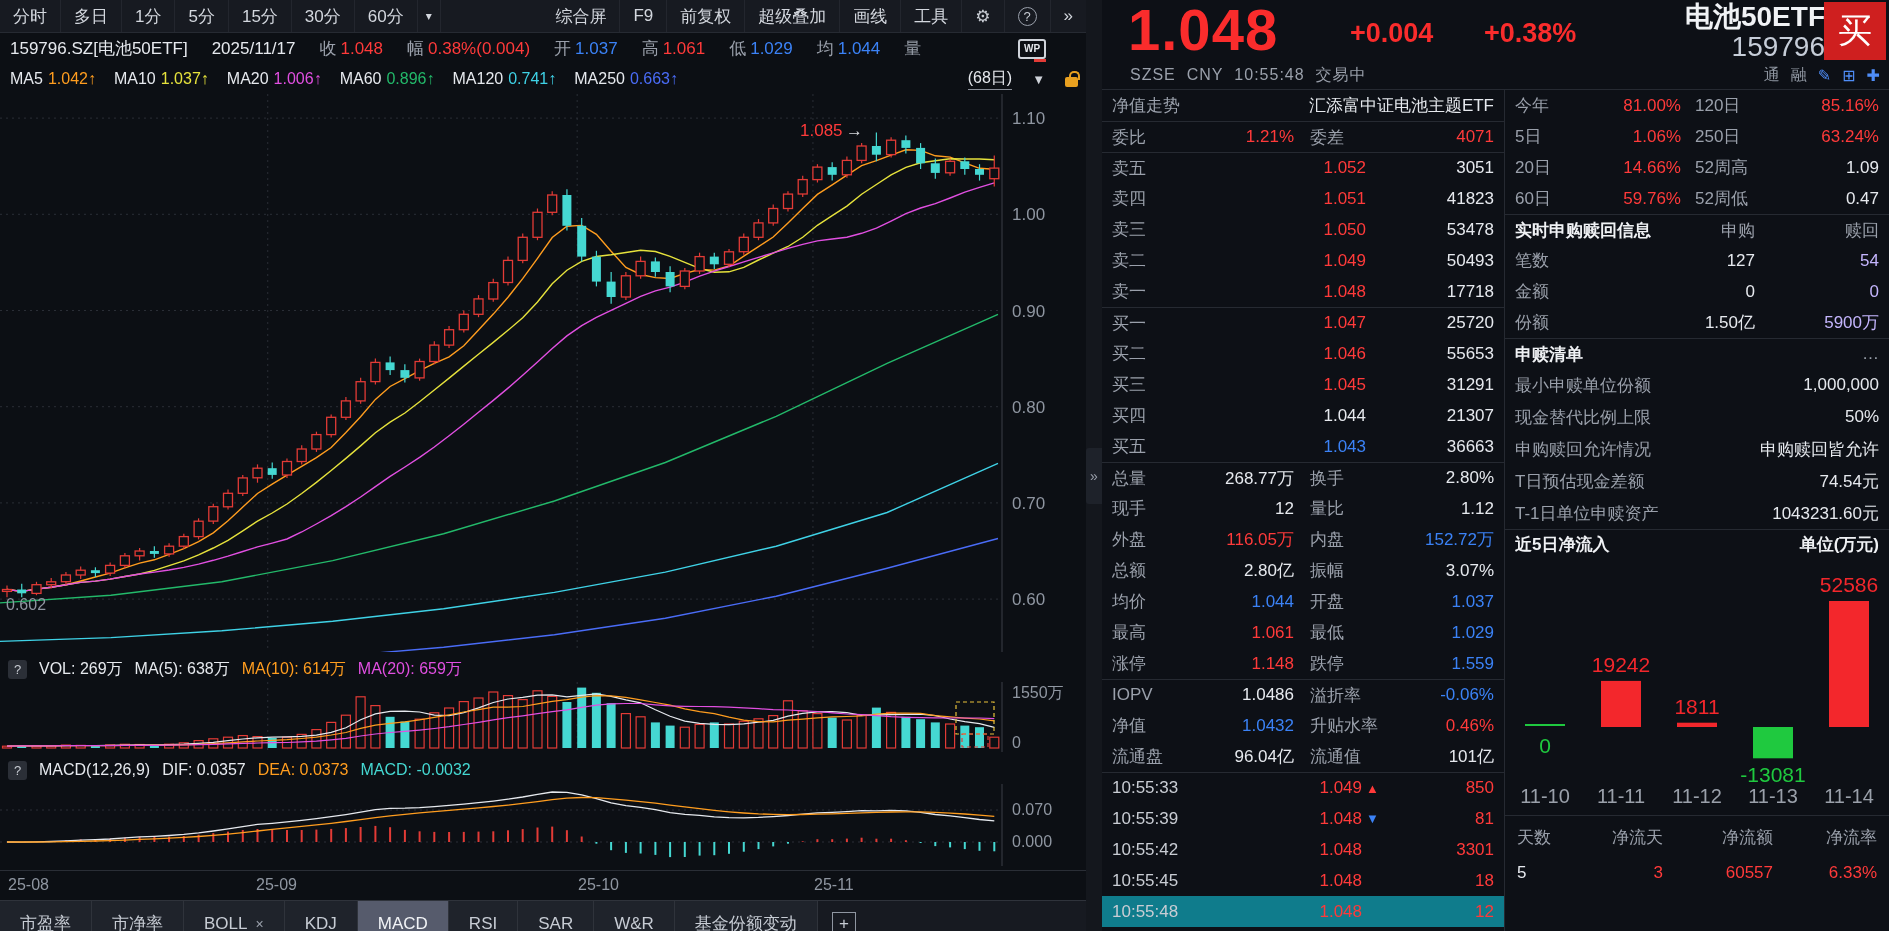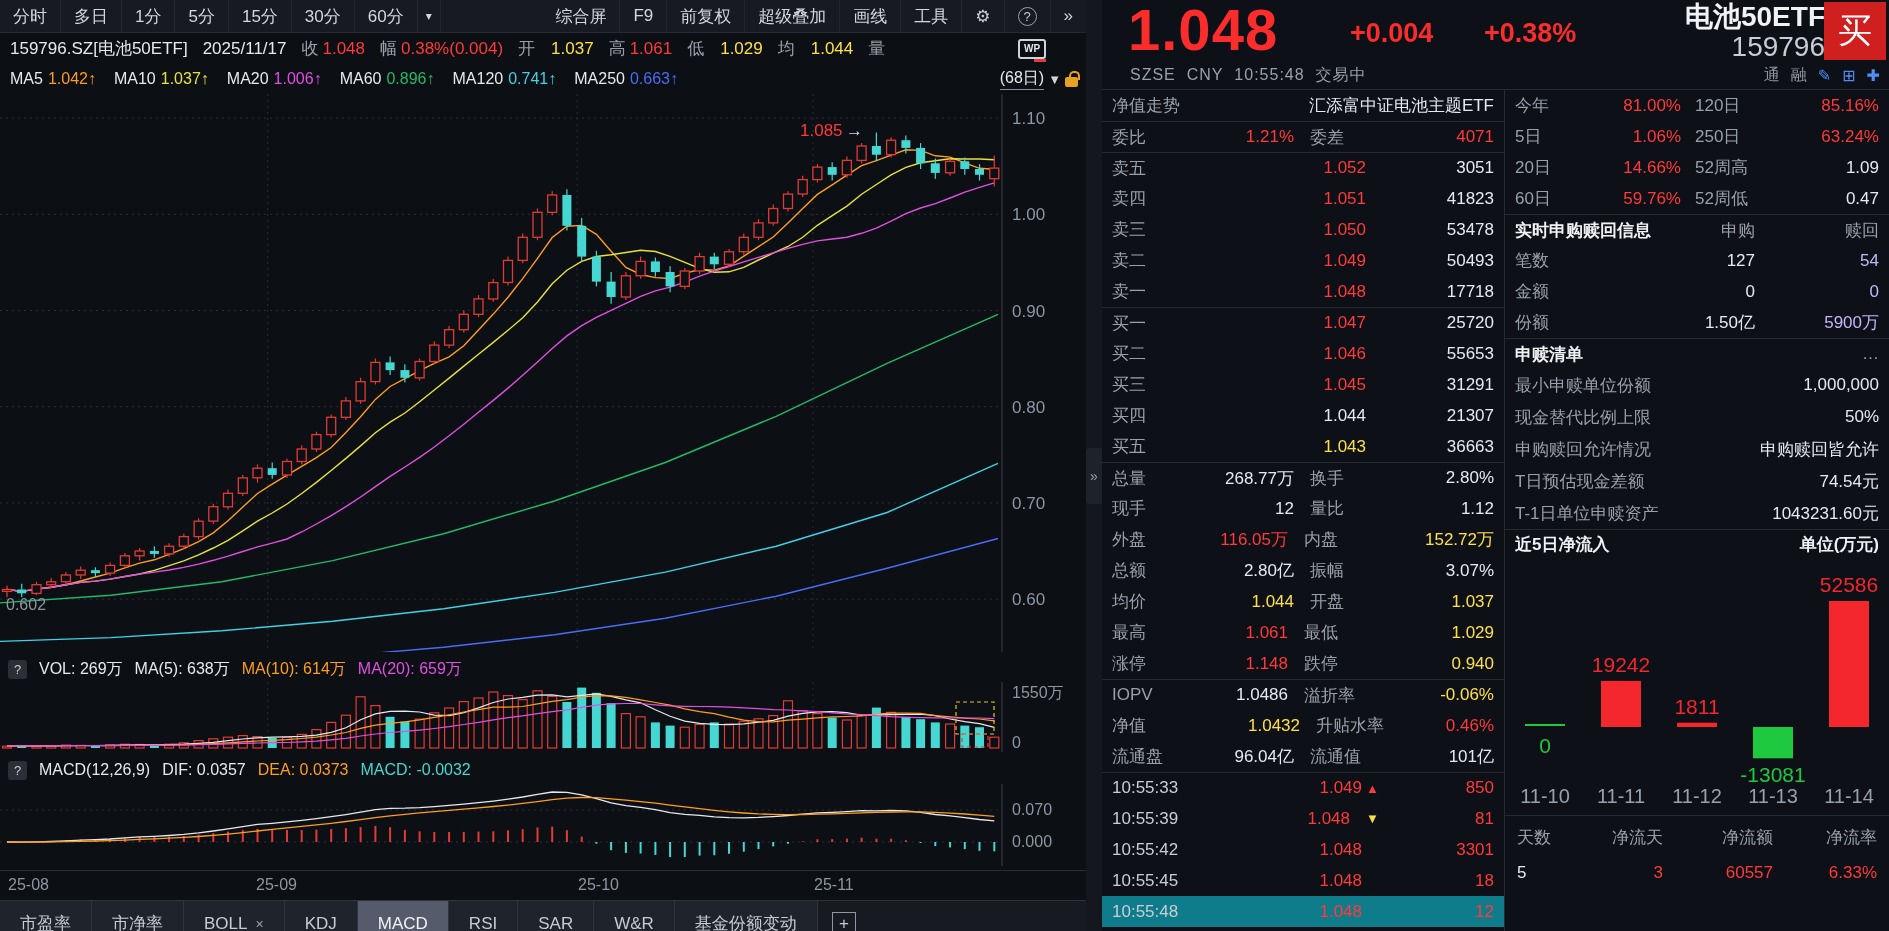--- a/index.html
+++ b/index.html
@@ -9,26 +9,26 @@
 
   
   .left-col { position:absolute; left:0; top:0; width:1086px; height:931px; background:#0c0f14; }
   .toolbar { height:33px; background:#171a21; border-bottom:1px solid #262a32;
              display:flex; align-items:stretch; font-size:17px; color:#d3d7de; }
   .tb-item { display:flex; align-items:center; padding:0 13px; border-right:1px solid #23262e; cursor:default; white-space:nowrap; }
   .tb-spacer { flex:1; border:none; }
   .tb-icon { font-size:17px; color:#c7cbd2; }
   .qmark { width:19px; height:19px; border:1px solid #9aa0ab; border-radius:50%; font-size:13px;
            display:flex; align-items:center; justify-content:center; color:#c7cbd2; }
-  .info-bar { height:31px; display:flex; align-items:center; gap:15px; padding:0 10px;
+  .info-bar { height:31px; display:flex; align-items:center; gap:24px; padding:0 10px;
               font-size:17px; position:relative; }
   .info-bar .lbl { color:#9aa0ab; margin-right:4px; }
   .ma-bar { height:30px; display:flex; align-items:center; gap:18px; padding:0 10px; font-size:16px; position:relative; }
   .ma-item .lbl { color:#e6e9ee; margin-right:5px; }
-  .ma-right { position:absolute; right:8px; top:0; height:30px; display:flex; align-items:center; gap:4px; }
+  .ma-right { position:absolute; right:8px; top:0; height:30px; display:flex; align-items:center; gap:20px; }
   .range-lbl { color:#e6e9ee; font-size:16px; border-bottom:1px solid #8a8f99; }
   .caret-down { color:#cfd3da; font-size:13px; }
   .lock { position:relative; width:13px; height:10px; background:#e8a020; border-radius:2px; margin-top:6px; }
   .lock:before { content:""; position:absolute; left:4px; top:-6px; width:7px; height:7px;
                  border:2px solid #e8a020; border-bottom:none; border-radius:5px 5px 0 0; }
   .wp-icon { width:28px; height:20px; border:2px solid #cfd3da; border-radius:3px; font-size:10px; font-weight:bold;
              display:flex; align-items:center; justify-content:center; color:#e6e9ee; position:relative; }
   .wp-icon:after { content:""; position:absolute; right:-2px; bottom:-5px; width:12px; height:3px; background:#e23b36; }
   .chart-wrap { position:relative; }
   svg text { font-family:"Liberation Sans", sans-serif; }
@@ -66,21 +66,21 @@
               align-items:center; font-size:16px; color:#9aa0ab; letter-spacing:1px; }
   .exch-right { margin-left:auto; display:flex; align-items:center; gap:10px; }
   .mtag { color:#8f96a1; font-size:16px; }
   .blue-ic { color:#4f8df7; font-size:16px; }
   .cols { display:flex; height:841px; }
   .mid-panel { width:403px; border-right:1px solid #262a32; }
   .right-panel { width:384px; }
   .mrow { height:31px; display:flex; align-items:center; padding:0 10px; font-size:17px; }
   .mrow .lab { color:#9aa0ab; }
   .sec-line { border-top:1px solid #262a32; }
-  .c-red { color:#ff3a3a; } .c-green { color:#fde047;margin-left:12px; } .c-white { color:#e6e9ee; }
+  .c-red { color:#ff3a3a; } .c-green { color:#3b82f6; } .c-white { color:#e6e9ee; }
   .ord-lab { flex:0 0 88px; color:#9aa0ab; }
   .ord-price { flex:1; text-align:right; }
   .ord-qty { flex:0 0 128px; text-align:right; color:#e6e9ee; }
   .st-l1 { flex:0 0 86px; color:#9aa0ab; }
   .st-v1 { flex:1; text-align:right; }
   .st-l2 { flex:0 0 104px; padding-left:16px; color:#9aa0ab; }
   .st-v2 { flex:1; text-align:right; }
   .tick-time { flex:0 0 106px; color:#c9cdd4; }
   .tick-price { flex:1; text-align:right; color:#ff3a3a; }
   .tick-arrow { flex:0 0 22px; text-align:left; padding-left:4px; font-size:13px; }
@@ -636,21 +636,21 @@
           <div class="mrow">
             <span class="st-l1">最高</span>
             <span class="st-v1 c-red">1.061</span>
             <span class="st-l2">最低</span>
             <span class="st-v2 c-green">1.029</span>
           </div>
           <div class="mrow">
             <span class="st-l1">涨停</span>
             <span class="st-v1 c-red">1.148</span>
             <span class="st-l2">跌停</span>
-            <span class="st-v2 c-green">0.940</span>
+            <span class="st-v2 c-green">1.559</span>
           </div>
           <div class="mrow sec-line">
             <span class="st-l1">IOPV</span>
             <span class="st-v1 c-white">1.0486</span>
             <span class="st-l2">溢折率</span>
             <span class="st-v2 c-green">-0.06%</span>
           </div>
           <div class="mrow">
             <span class="st-l1">净值</span>
             <span class="st-v1 c-green">1.0432</span>

